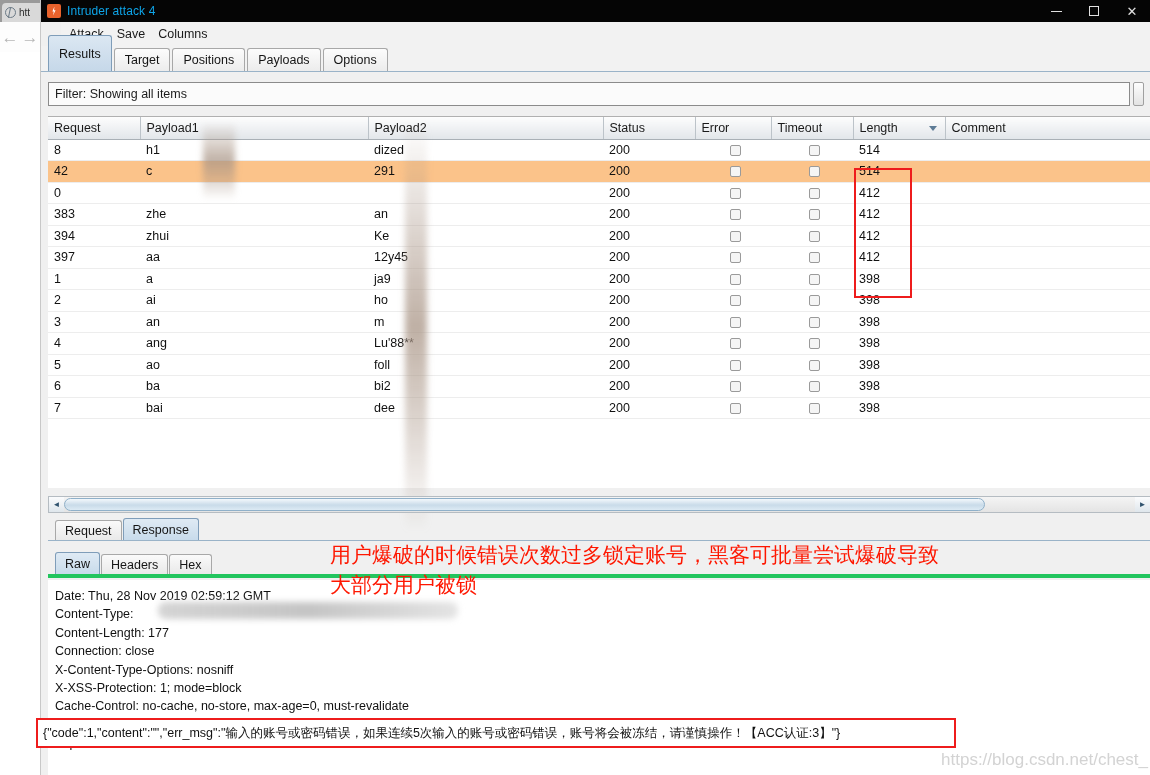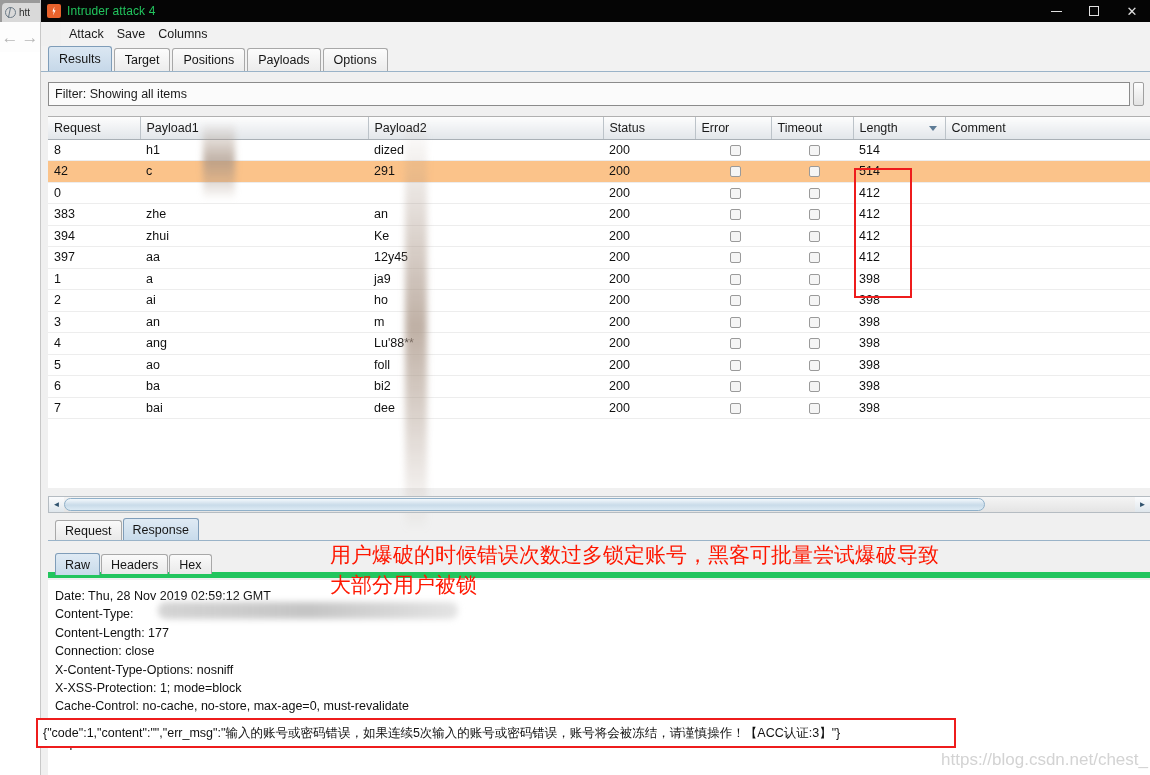--- a/index.html
+++ b/index.html
@@ -76,21 +76,21 @@
     width: 14px; height: 14px; margin-left: 6px; margin-right: 6px;
     background: #e8622c; border-radius: 2px; position: relative;
     flex: 0 0 auto; display: flex; align-items: center; justify-content: center;
   }
   .title-icon:after {
     content: ""; width: 4px; height: 9px;
     background: #fff;
     clip-path: polygon(60% 0, 10% 55%, 45% 55%, 25% 100%, 90% 42%, 52% 42%);
   }
   .title-text {
-    color: #22c55e; font-size: 12px; letter-spacing: 0.1px;
+    color: #0ea5e9; font-size: 12px; letter-spacing: 0.1px;
   }
   .win-controls {
     position: absolute; right: 0; top: 0; height: 22px;
     display: flex; align-items: center;
   }
   .win-btn {
     width: 38px; height: 22px; display: flex;
     align-items: center; justify-content: center;
     color: #e6e6e6;
   }
@@ -115,21 +115,21 @@
   }
   .mtab {
     height: 23px; padding: 0 10px; margin-right: 2px;
     display: flex; align-items: center; font-size: 12.5px; color: #151515;
     background: linear-gradient(#fcfcfc, #ececec);
     border: 1px solid #a8a8a8; border-bottom: none;
     border-radius: 3px 3px 0 0;
   }
   .mtab.selected {
     background: linear-gradient(#dbe7f2, #c6d8e9);
-    border-color: #7f9db9; height: 25px;
+    border-color: #7f9db9; height: 36px;
   }
 
   .content-area {
     position: absolute; left: 0; top: 72px; width: 1110px; height: 703px;
     background: #f0f0f0;
   }
 
   
   .filter-row {
     position: absolute; left: 7px; top: 10px; width: 1096px; height: 24px;
@@ -223,21 +223,21 @@
     background: linear-gradient(#fafafa, #e9e9e9);
     border: 1px solid #a8a8a8; border-bottom: none; border-radius: 3px 3px 0 0;
     margin-right: 1px; color: #151515;
   }
   .msg-tab.selected {
     background: linear-gradient(#dfeaf4, #c8dbeb);
     border-color: #7f9db9; height: 22px;
   }
   .sub-tabs {
     position: absolute; left: 7px; top: 484px; width: 1103px; height: 22px;
-    border-bottom: 6px solid #22c55e; display: flex; align-items: center;
+    border-bottom: 4px solid #22c55e; display: flex; align-items: flex-end;
     padding-left: 7px;
   }
 
   
   .resp-body {
     position: absolute; left: 7px; top: 508px; width: 1103px; height: 198px;
     background: #ffffff; padding: 7px 0 0 7px;
     font-size: 12.5px; color: #111; line-height: 18.4px;
     overflow: hidden;
   }

